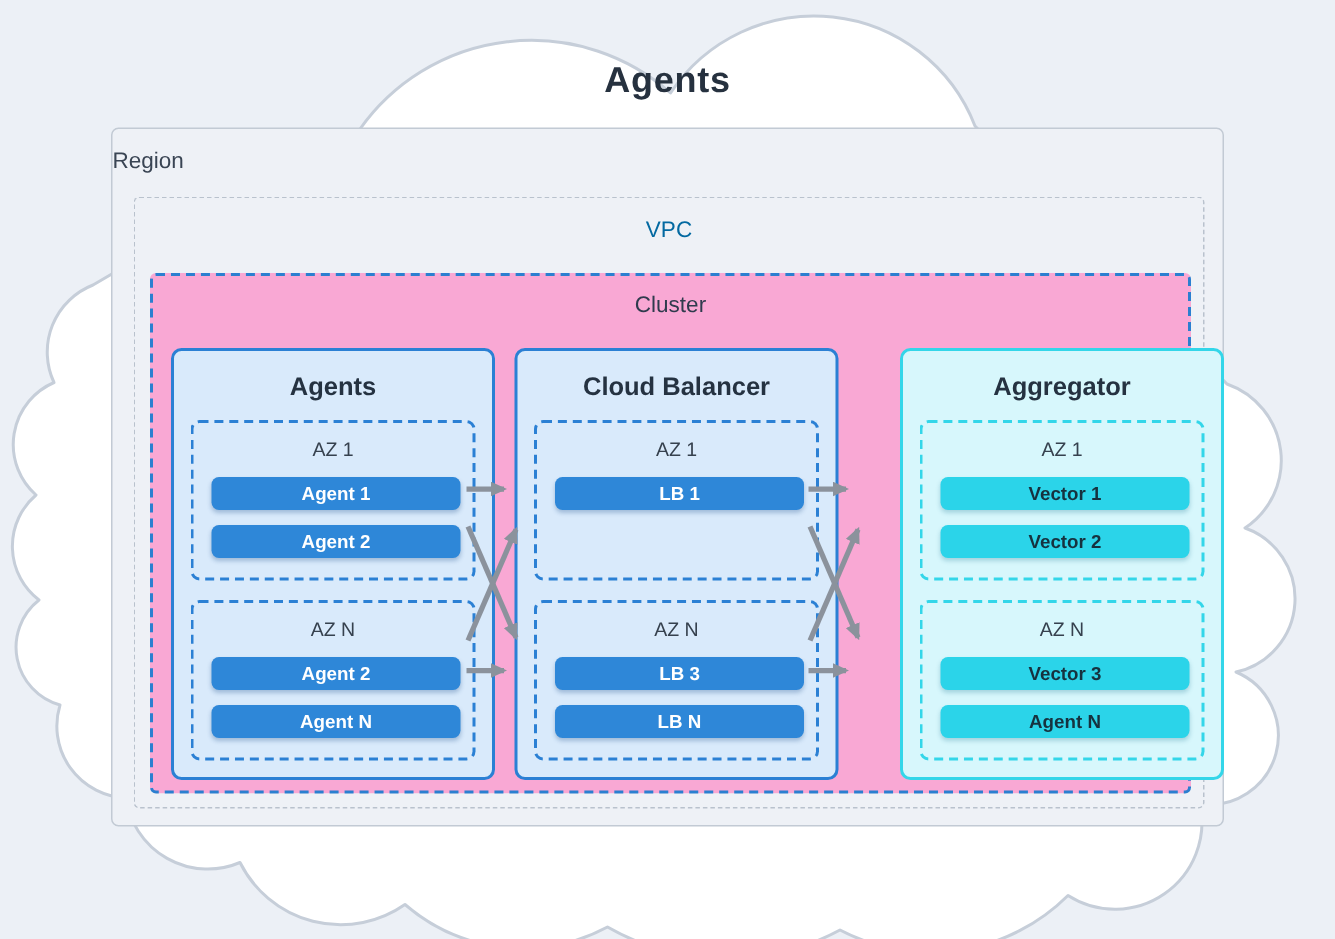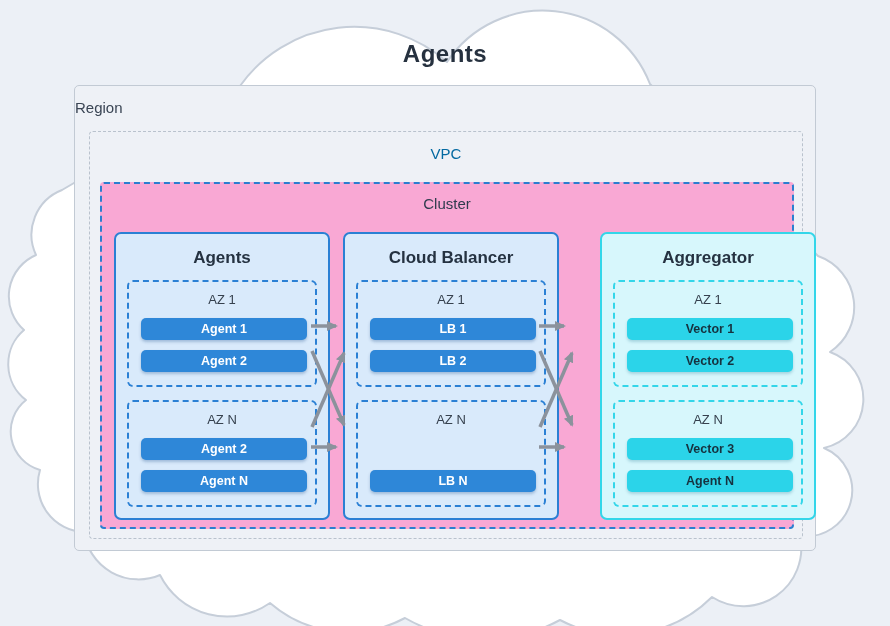--- a/index.html
+++ b/index.html
@@ -91,24 +91,24 @@
             <div class="node n1">Agent 2</div>
             <div class="node n2">Agent N</div>
           </div>
         </div>
 
         <div class="column blue" style="left:241px;">
           <div class="col-title">Cloud Balancer</div>
           <div class="az first">
             <div class="az-label">AZ 1</div>
             <div class="node n1">LB 1</div>
-            <div class="node n2">LB 2</div>
           </div>
           <div class="az second">
             <div class="az-label">AZ N</div>
+            <div class="node n1">LB 3</div>
             <div class="node n2">LB N</div>
           </div>
         </div>
 
         <div class="column cyan" style="left:469px;margin-left:29px;">
           <div class="col-title">Aggregator</div>
           <div class="az first">
             <div class="az-label">AZ 1</div>
             <div class="node n1">Vector 1</div>
             <div class="node n2">Vector 2</div>

